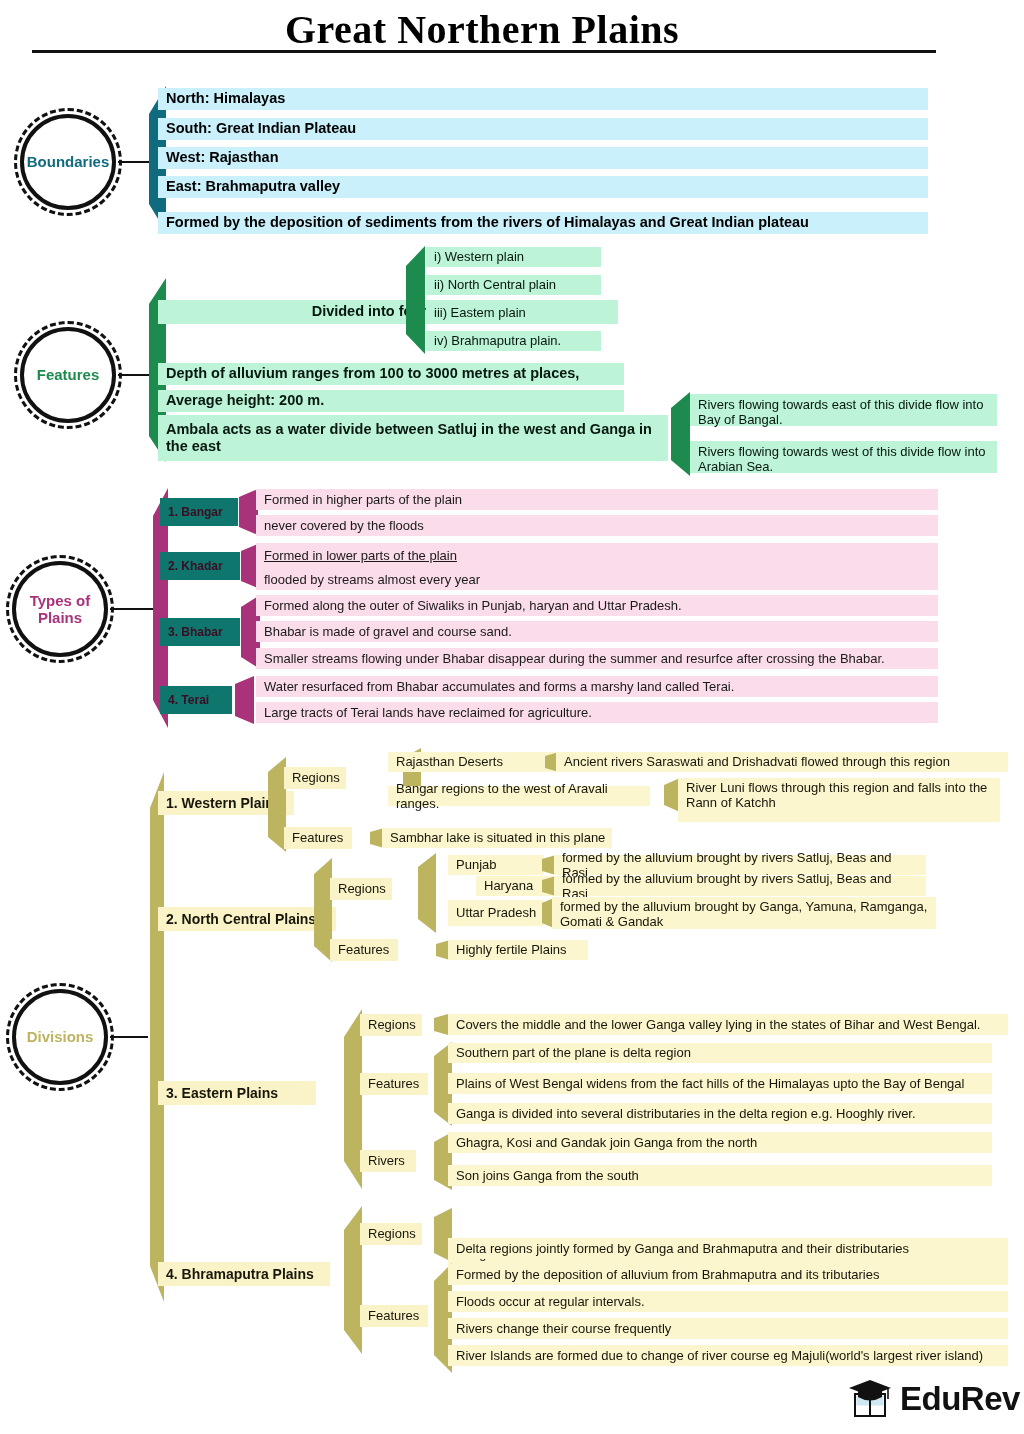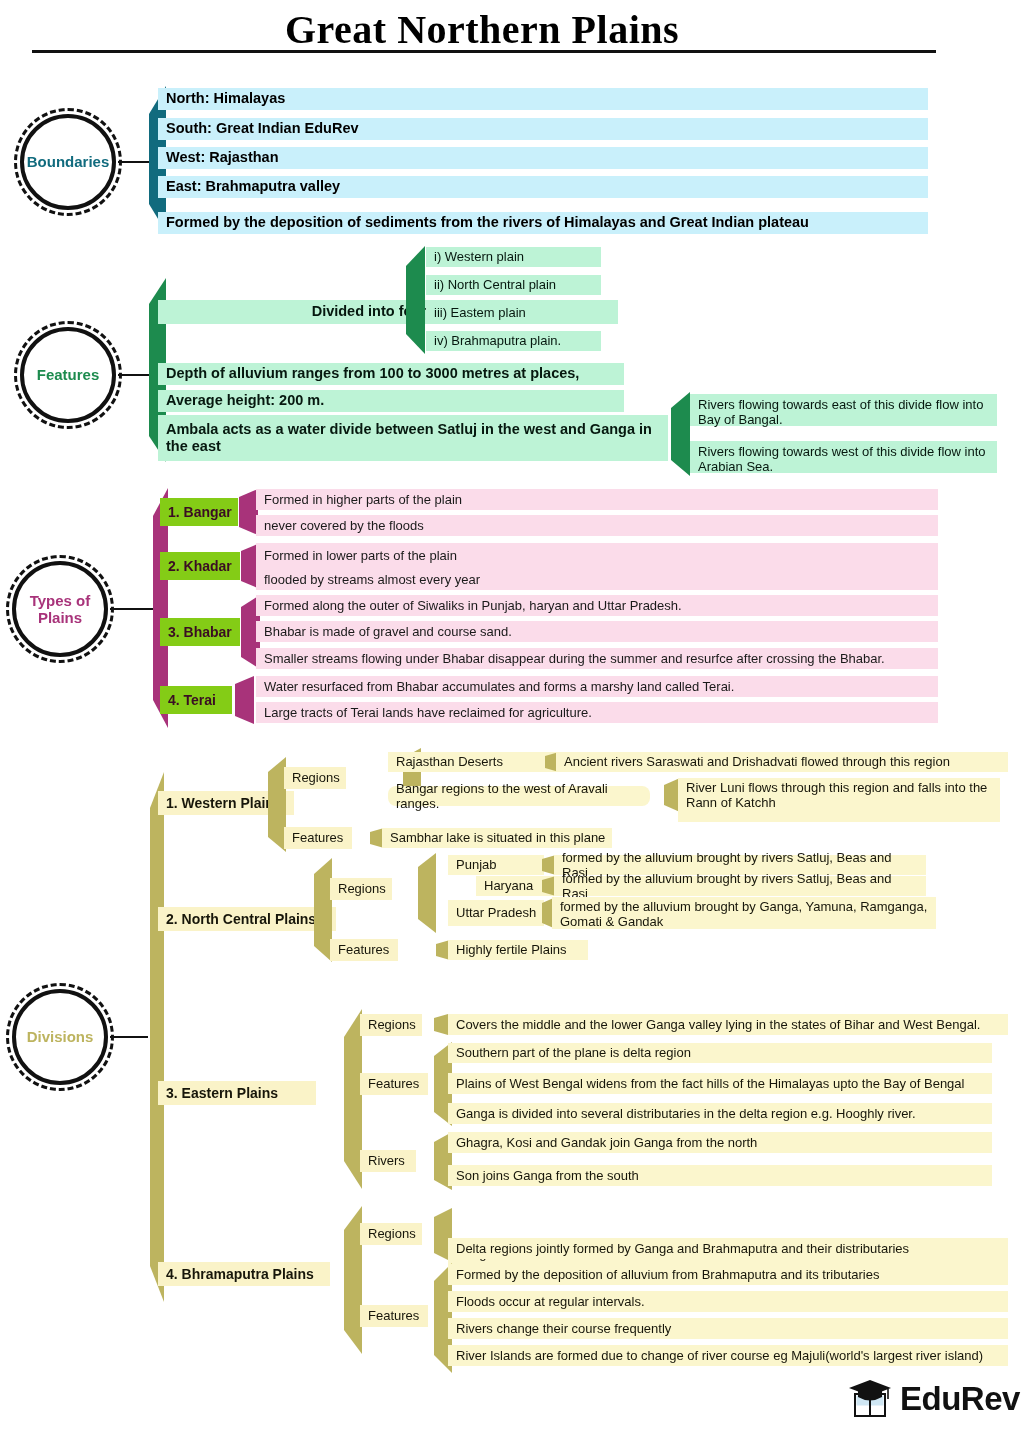--- a/index.html
+++ b/index.html
@@ -77,21 +77,21 @@
   }
 
   
   .c-bound-bar   { background: #c9f0fb; color: #000000; font-weight: bold; font-size: 14.5px; }
 
   
   .c-feat-bar    { background: #bdf3d6; color: #06180f; font-weight: bold; font-size: 14.5px; }
   .c-feat-bar-sm { background: #bdf3d6; color: #06180f; font-weight: normal; font-size: 13px; }
 
   
-  .c-type-bar-b  { background: #84cc16; color: #3a0d23; font-weight: bold; font-size: 14px; }
+  .c-type-bar-b  { background: #0f766e; color: #3a0d23; font-weight: bold; font-size: 12px; }
   .c-type-bar    { background: #fbdcea; color: #1a1a1a; font-weight: normal; font-size: 13px; }
 
   
   .c-div-bar-b   { background: #faf3c8; color: #17160a; font-weight: bold; font-size: 14px; }
   .c-div-bar     { background: #fbf6cd; color: #17160a; font-weight: normal; font-size: 13px; }
   .c-div-bar-lbl { background: #faf3c8; color: #17160a; font-weight: normal; font-size: 13px; }
 
   
   .logo { position: absolute; display: flex; align-items: center; gap: 8px; }
   .logo-text { font-size: 33px; font-weight: bold; letter-spacing: -0.5px; color: #111;
@@ -114,21 +114,21 @@
   <div class="hub-connector" style="left:118px; top:161px; width:40px;"></div>
 
   <svg class="bracket" style="left:146px; top:86px;" width="20" height="146">
     <polygon points="20,0 20,146 3,118 3,28" fill="#116b7e"></polygon>
   </svg>
 
   <div class="bar c-bound-bar" style="left:158px; top:88px;  width:770px; height:22px;">
       <span>North: Himalayas</span>
     </div>
   <div class="bar c-bound-bar" style="left:158px; top:118px; width:770px; height:22px;">
-      <span>South: Great Indian EduRev</span>
+      <span>South: Great Indian Plateau</span>
     </div>
   <div class="bar c-bound-bar" style="left:158px; top:147px; width:770px; height:22px;">
       <span>West: Rajasthan</span>
     </div>
   <div class="bar c-bound-bar" style="left:158px; top:176px; width:770px; height:22px;">
       <span>East: Brahmaputra valley</span>
     </div>
   <div class="bar c-bound-bar" style="left:158px; top:212px; width:770px; height:22px;">
       <span>Formed by the deposition of sediments from the rivers of Himalayas and Great Indian plateau</span>
     </div>
@@ -212,21 +212,21 @@
   <div class="bar c-type-bar" style="left:256px; top:515px; width:682px; height:21px;">
       <span>never covered by the floods</span>
     </div>
 
   <div class="bar c-type-bar-b" style="left:160px; top:552px; width:80px; height:28px;">
       <span>2. Khadar</span>
     </div>
   <svg class="bracket" style="left:238px; top:543px;" width="22" height="46">
     <polygon points="22,0 22,46 3,38 3,8" fill="#a8337a"></polygon>
   </svg>
-  <div class="bar c-type-bar" style="left:256px; top:543px; width:682px; height:26px;">
+  <div class="bar c-type-bar" style="left:256px; top:543px; width:682px; height:26px;text-decoration:underline;">
       <span>Formed in lower parts of the plain</span>
     </div>
   <div class="bar c-type-bar" style="left:256px; top:569px; width:682px; height:21px;">
       <span>flooded by streams almost every year</span>
     </div>
 
   <div class="bar c-type-bar-b" style="left:160px; top:618px; width:80px; height:28px;">
       <span>3. Bhabar</span>
     </div>
   <svg class="bracket" style="left:238px; top:595px;" width="22" height="74">
@@ -275,21 +275,21 @@
 
   <div class="bar c-div-bar-lbl" style="left:284px; top:767px; width:62px; height:22px;">
       <span>Regions</span>
     </div>
   <svg class="bracket" style="left:399px; top:748px;" width="22" height="56">
     <polygon points="22,0 22,56 4,46 4,10" fill="#bdb45f"></polygon>
   </svg>
   <div class="bar c-div-bar" style="left:388px; top:752px; width:262px; height:20px;">
       <span>Rajasthan Deserts</span>
     </div>
-  <div class="bar c-div-bar" style="left:388px; top:786px; width:262px; height:20px;border-radius:8px;">
+  <div class="bar c-div-bar" style="left:388px; top:786px; width:262px; height:20px;">
       <span>Bangar regions to the west of Aravali ranges.</span>
     </div>
 
   <svg class="bracket" style="left:541px; top:752px;" width="18" height="20">
     <polygon points="18,0 18,20 4,16 4,4" fill="#bdb45f"></polygon>
   </svg>
   <div class="bar c-div-bar" style="left:556px; top:752px; width:452px; height:20px;">
       <span>Ancient rivers Saraswati and Drishadvati flowed through this region</span>
     </div>
 

